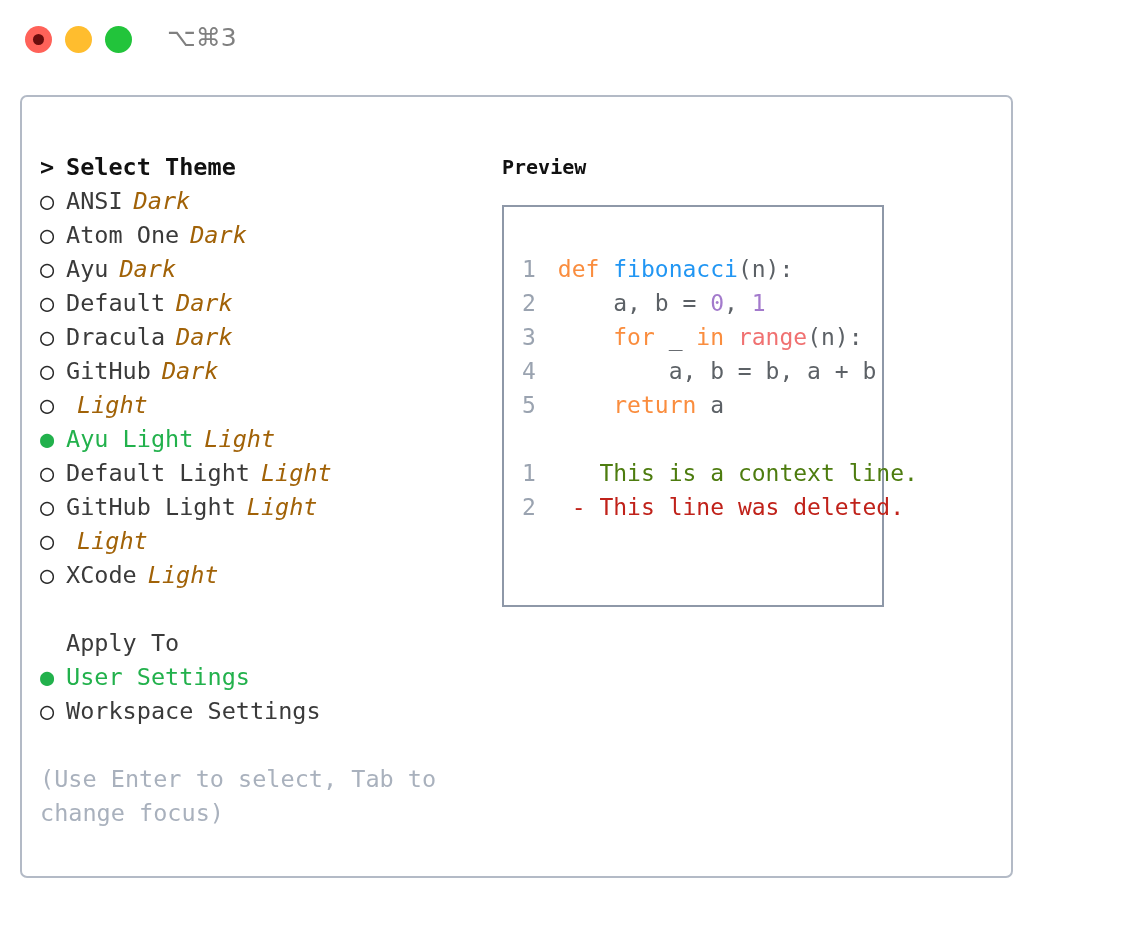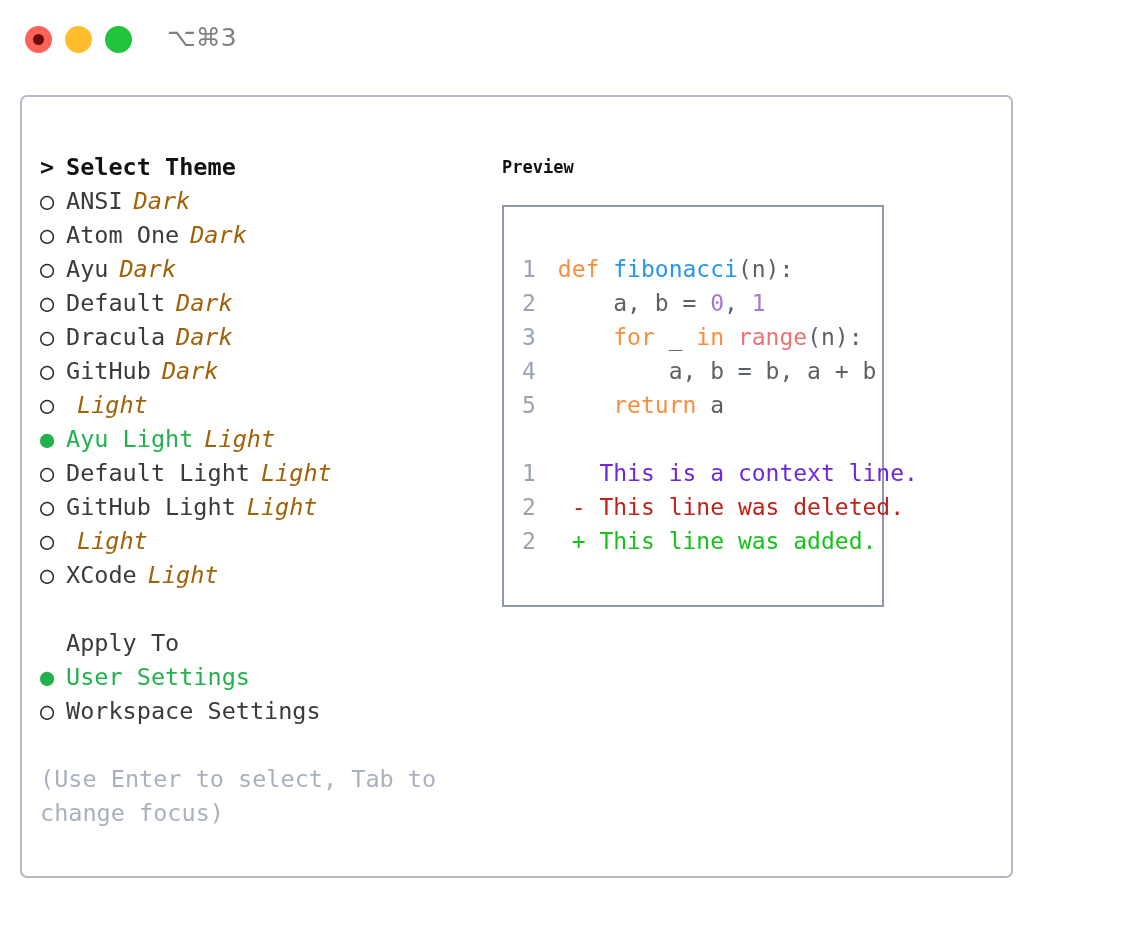--- a/index.html
+++ b/index.html
@@ -123,21 +123,21 @@
   }
 
   
   #right-col {
     position: absolute;
     left: 480px;
     top: 53px;
     width: 490px;
   }
   #preview-title {
-    font-size: 17px;
+    font-size: 20px;
     line-height: 34px;
     font-weight: bold;
     color: #111111;
   }
   #preview-box {
     margin-top: 21px;
     width: 382px;
     height: 402px;
     border: 2px solid #8e98a8;
     box-sizing: border-box;
@@ -155,21 +155,21 @@
     width: 22px;
   }
   .gap { height: 34px; }
 
   
   .kw   { color: #fa8d3e; }
   .fn   { color: #2196f3; }
   .bi   { color: #f07171; }
   .num  { color: #a37acc; }
   .pl   { color: #5c6166; }
-  .ctx  { color: #6d28d9; }
+  .ctx  { color: #4d7c0f; }
   .del  { color: #c0221a; }
   .add  { color: #16c21a; }
 </style>
 </head>
 <body>
 
 <div id="window">
 
   <div id="titlebar">
     <div class="traffic red"></div>
@@ -219,19 +219,18 @@
             <div class="code-line"><span class="lineno">1</span> <span class="kw">def </span><span class="fn">fibonacci</span><span class="pl">(n):</span></div>
             <div class="code-line"><span class="lineno">2</span> <span class="pl">    a, b = </span><span class="num">0</span><span class="pl">, </span><span class="num">1</span></div>
             <div class="code-line"><span class="lineno">3</span> <span class="pl">    </span><span class="kw">for</span><span class="pl"> _ </span><span class="kw">in</span><span class="pl"> </span><span class="bi">range</span><span class="pl">(n):</span></div>
             <div class="code-line"><span class="lineno">4</span> <span class="pl">        a, b = b, a + b</span></div>
             <div class="code-line"><span class="lineno">5</span> <span class="pl">    </span><span class="kw">return</span><span class="pl"> a</span></div>
           </div>
         <div class="gap"></div>
         <div id="diff-area">
             <div class="code-line"><span class="lineno">1</span>  <span class="ctx"> </span><span class="ctx"> This is a context line.</span></div>
             <div class="code-line"><span class="lineno">2</span>  <span class="del">-</span><span class="del"> This line was deleted.</span></div>
-            <div class="code-line"><span class="lineno">2</span>  <span class="add">+</span><span class="add"> This line was added.</span></div>
           </div>
       </div>
     </div>
 
   </div>
 </div>
 
 </body></html>

